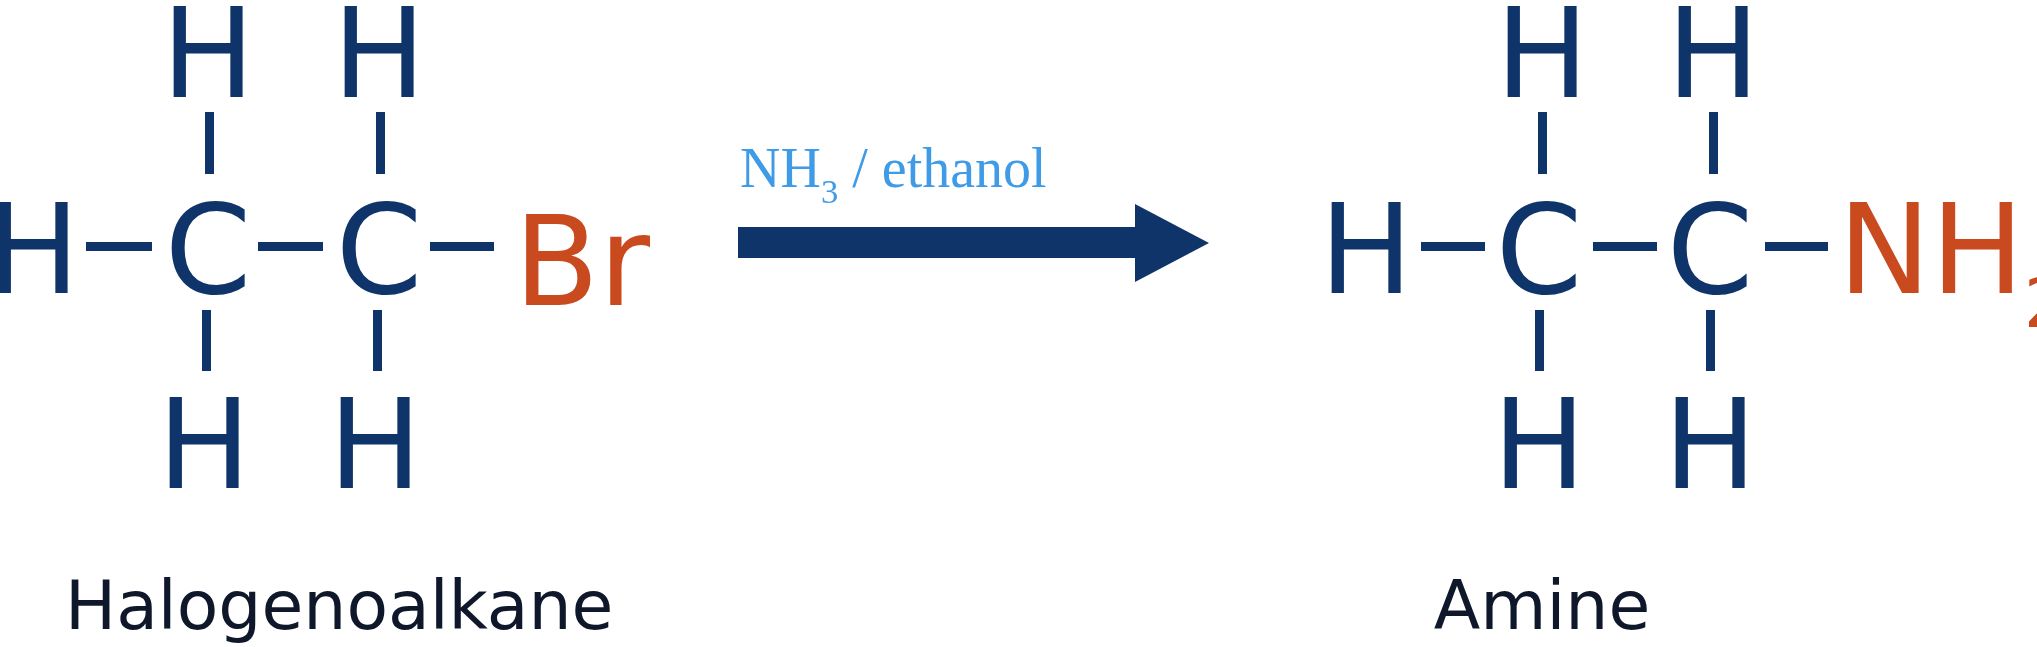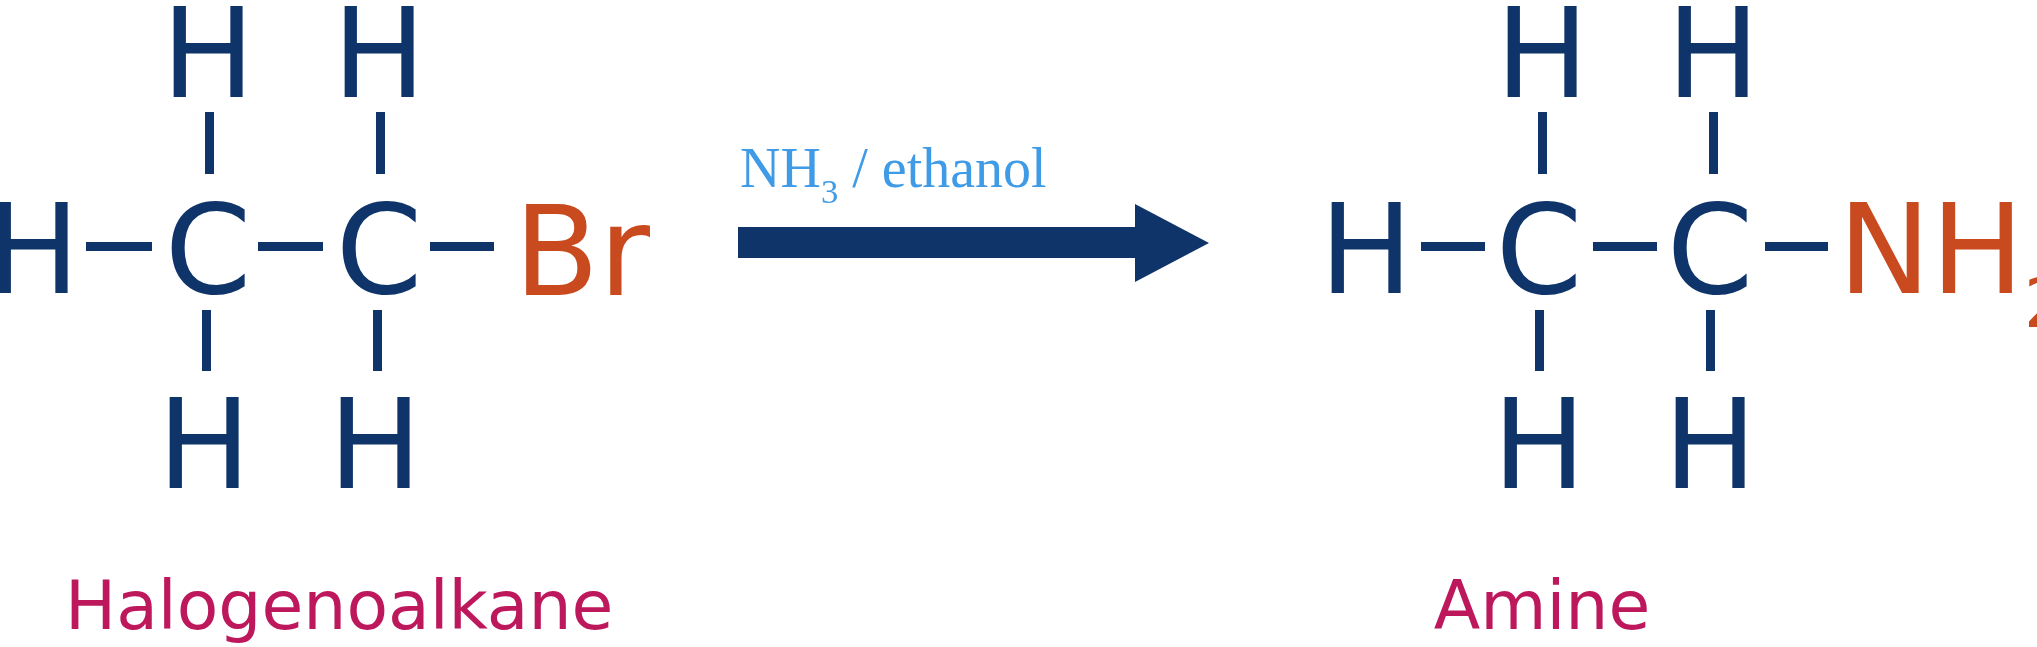--- a/index.html
+++ b/index.html
@@ -3,42 +3,42 @@
 <meta charset="utf-8">
 <style>
   html, body { margin:0; padding:0; background:#ffffff; }
   body { width:2037px; height:647px; position:relative; overflow:hidden;
          font-family: "DejaVu Sans", "Liberation Sans", sans-serif; }
   .atom { position:absolute; color:#0f3469; font-size:124px; line-height:1; font-weight:500;
           text-align:center; width:100px; }
   .atom.red { color:#c84a1e; }
   .hb { position:absolute; height:9px; background:#0f3469; }
   .vb { position:absolute; width:9px; background:#0f3469; }
-  .label { position:absolute; color:#be185d; font-size:68px; line-height:1; text-align:center; }
+  .label { position:absolute; color:#0f172a; font-size:68px; line-height:1; text-align:center; }
   .sub { font-size:62%; position:relative; top:0.45em; }
   .reagent { position:absolute; color:#3f9be6; font-size:56px; line-height:1; white-space:nowrap;font-family:Liberation Serif, serif; }
   .arrow-shaft { position:absolute; background:#0f3469; }
   .arrow-head { position:absolute; width:0; height:0; border-style:solid; border-color: transparent transparent transparent #0f3469; }
 </style>
 </head>
 <body>
 
 <div>
   <div class="atom" style="left:158px;top:-8px">H</div>
   <div class="atom" style="left:329px;top:-8px">H</div>
   <div class="vb" style="left:205px;top:112px;height:62px"></div>
   <div class="vb" style="left:376px;top:112px;height:62px"></div>
 
   <div class="atom" style="left:-17px;top:188px">H</div>
   <div class="hb" style="left:86px;top:242px;width:66px"></div>
   <div class="atom" style="left:158px;top:188px">C</div>
   <div class="hb" style="left:258px;top:242px;width:65px"></div>
   <div class="atom" style="left:329px;top:188px">C</div>
   <div class="hb" style="left:430px;top:242px;width:64px"></div>
-  <div class="atom red" style="left:514px;top:190px;width:auto;text-align:right">Br</div>
+  <div class="atom red" style="left:514px;top:200px;width:auto;text-align:right">Br</div>
 
   <div class="vb" style="left:202px;top:310px;height:61px"></div>
   <div class="vb" style="left:373px;top:310px;height:61px"></div>
   <div class="atom" style="left:154px;top:383px">H</div>
   <div class="atom" style="left:325px;top:383px">H</div>
 
   <div class="label" style="left:65px;top:572px;width:500px">Halogenoalkane</div>
 </div>
 
 <div>

